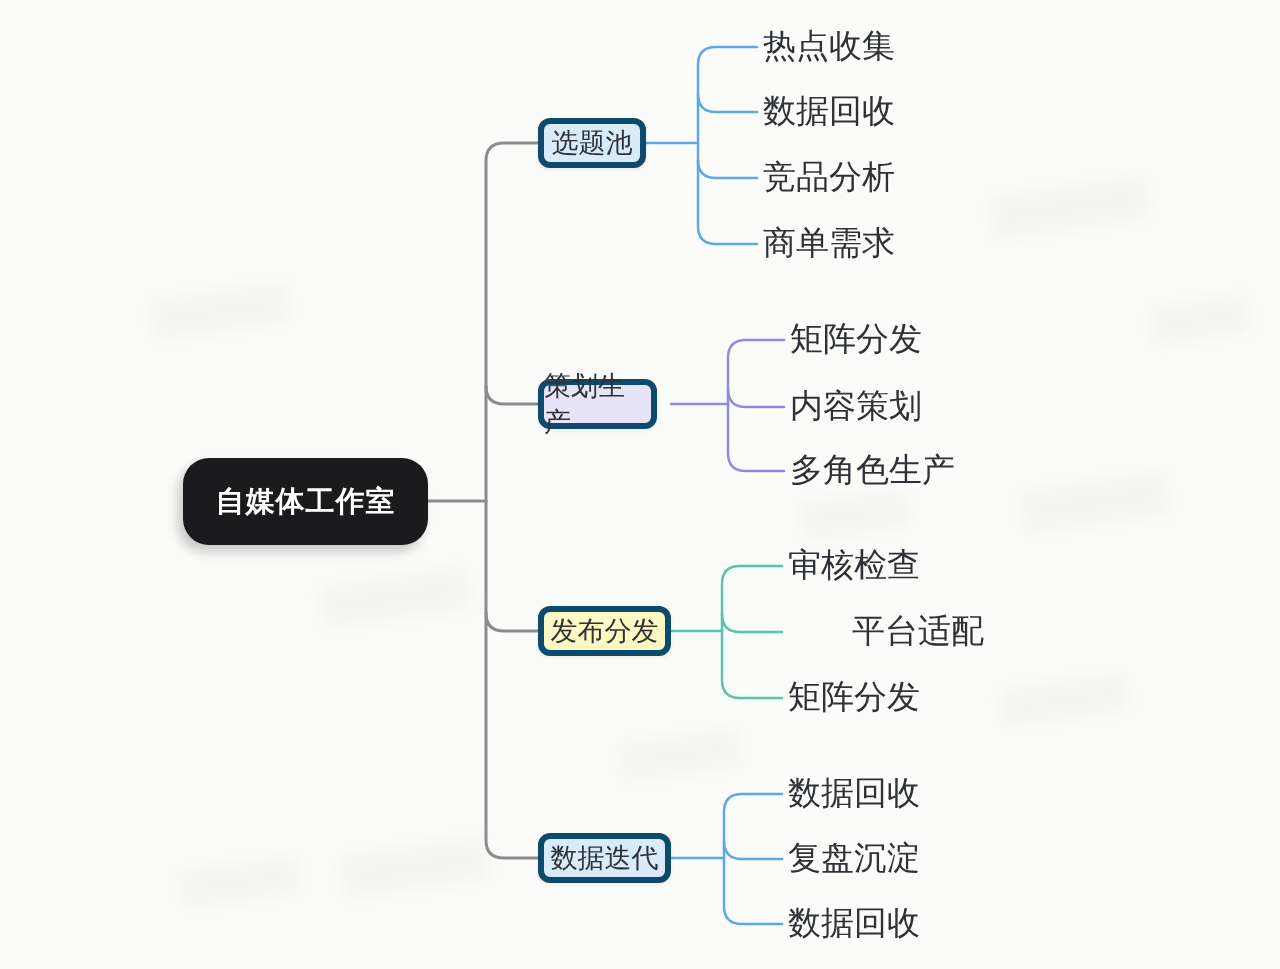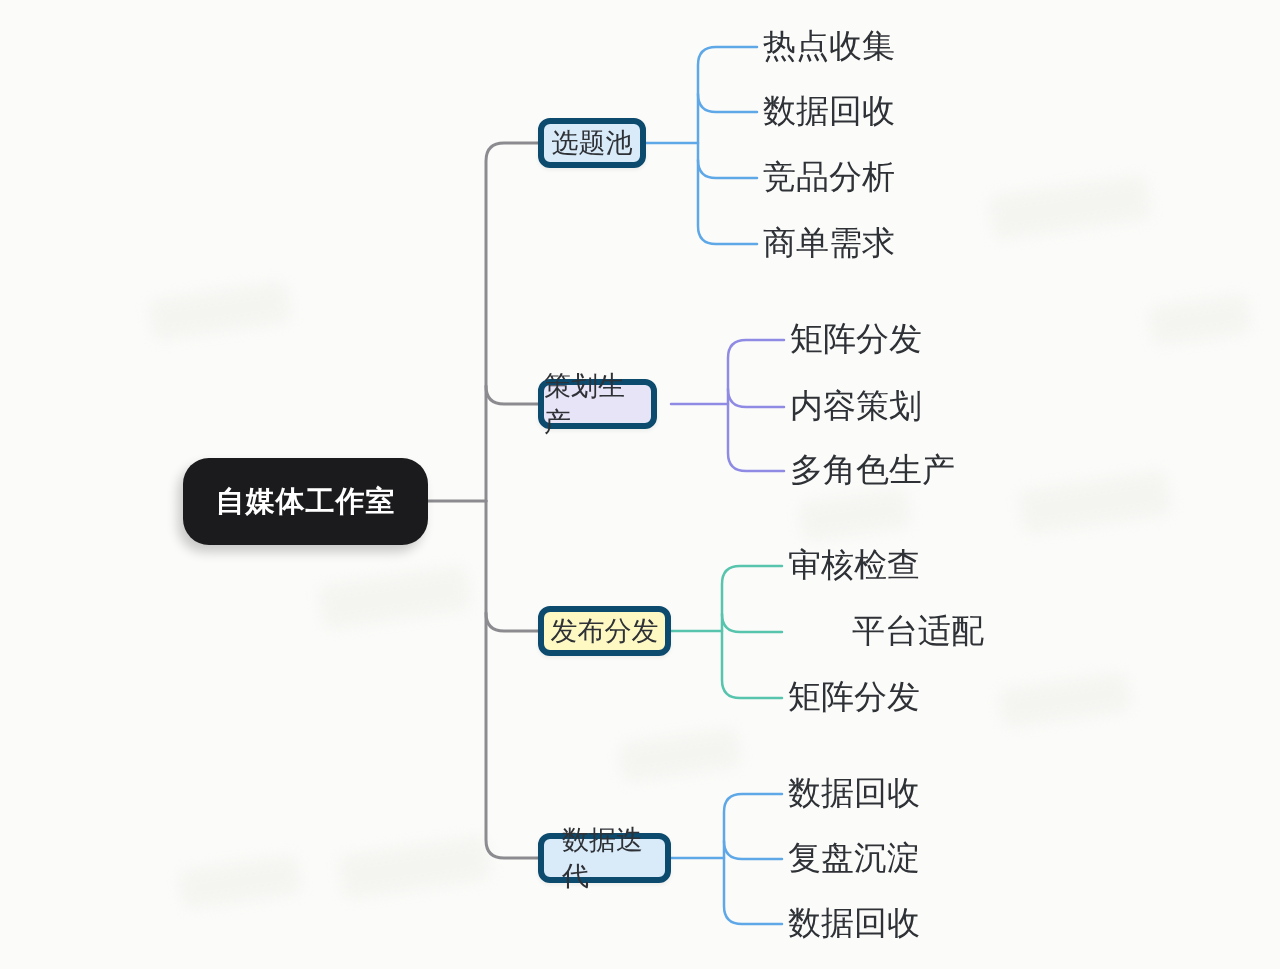--- a/index.html
+++ b/index.html
@@ -113,21 +113,21 @@
 
   <div class="branch-node bn0" style="background-color: rgb(217, 234, 249);">
     <span>选题池</span>
   </div>
   <div class="branch-node bn1" style="background-color: rgb(232, 228, 248);">
     <span>策划生产</span>
   </div>
   <div class="branch-node bn2" style="background-color: #fef9c3;">
     <span>发布分发</span>
   </div>
-  <div class="branch-node bn3" style="background-color: rgb(217, 234, 249); padding-left: 18px;">
+  <div class="branch-node bn3" style="background-color: rgb(217, 234, 249);">
     <span>数据迭代</span>
   </div>
 
   <div class="leaf" style="left:763px; top:47px;">热点收集</div>
   <div class="leaf" style="left:763px; top:112px;">数据回收</div>
   <div class="leaf" style="left:763px; top:178px;">竞品分析</div>
   <div class="leaf" style="left:763px; top:244px;">商单需求</div>
 
   <div class="leaf" style="left:790px; top:340px;">矩阵分发</div>
   <div class="leaf" style="left:790px; top:407px;">内容策划</div>

